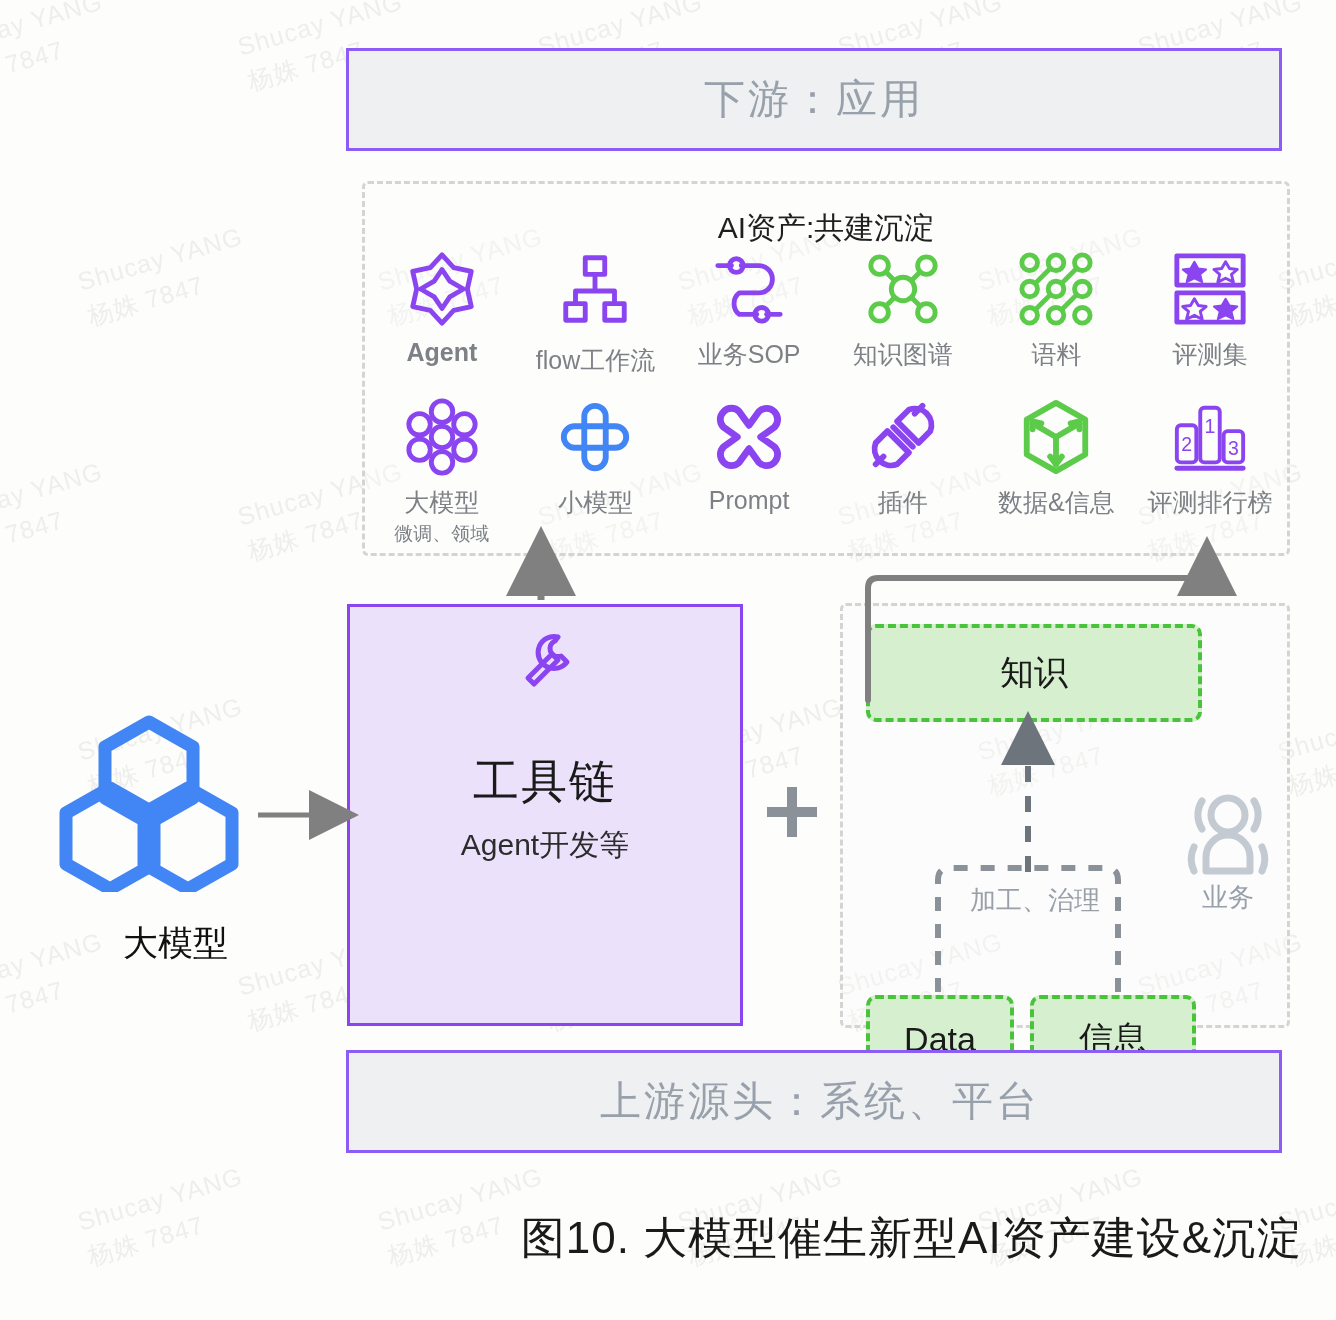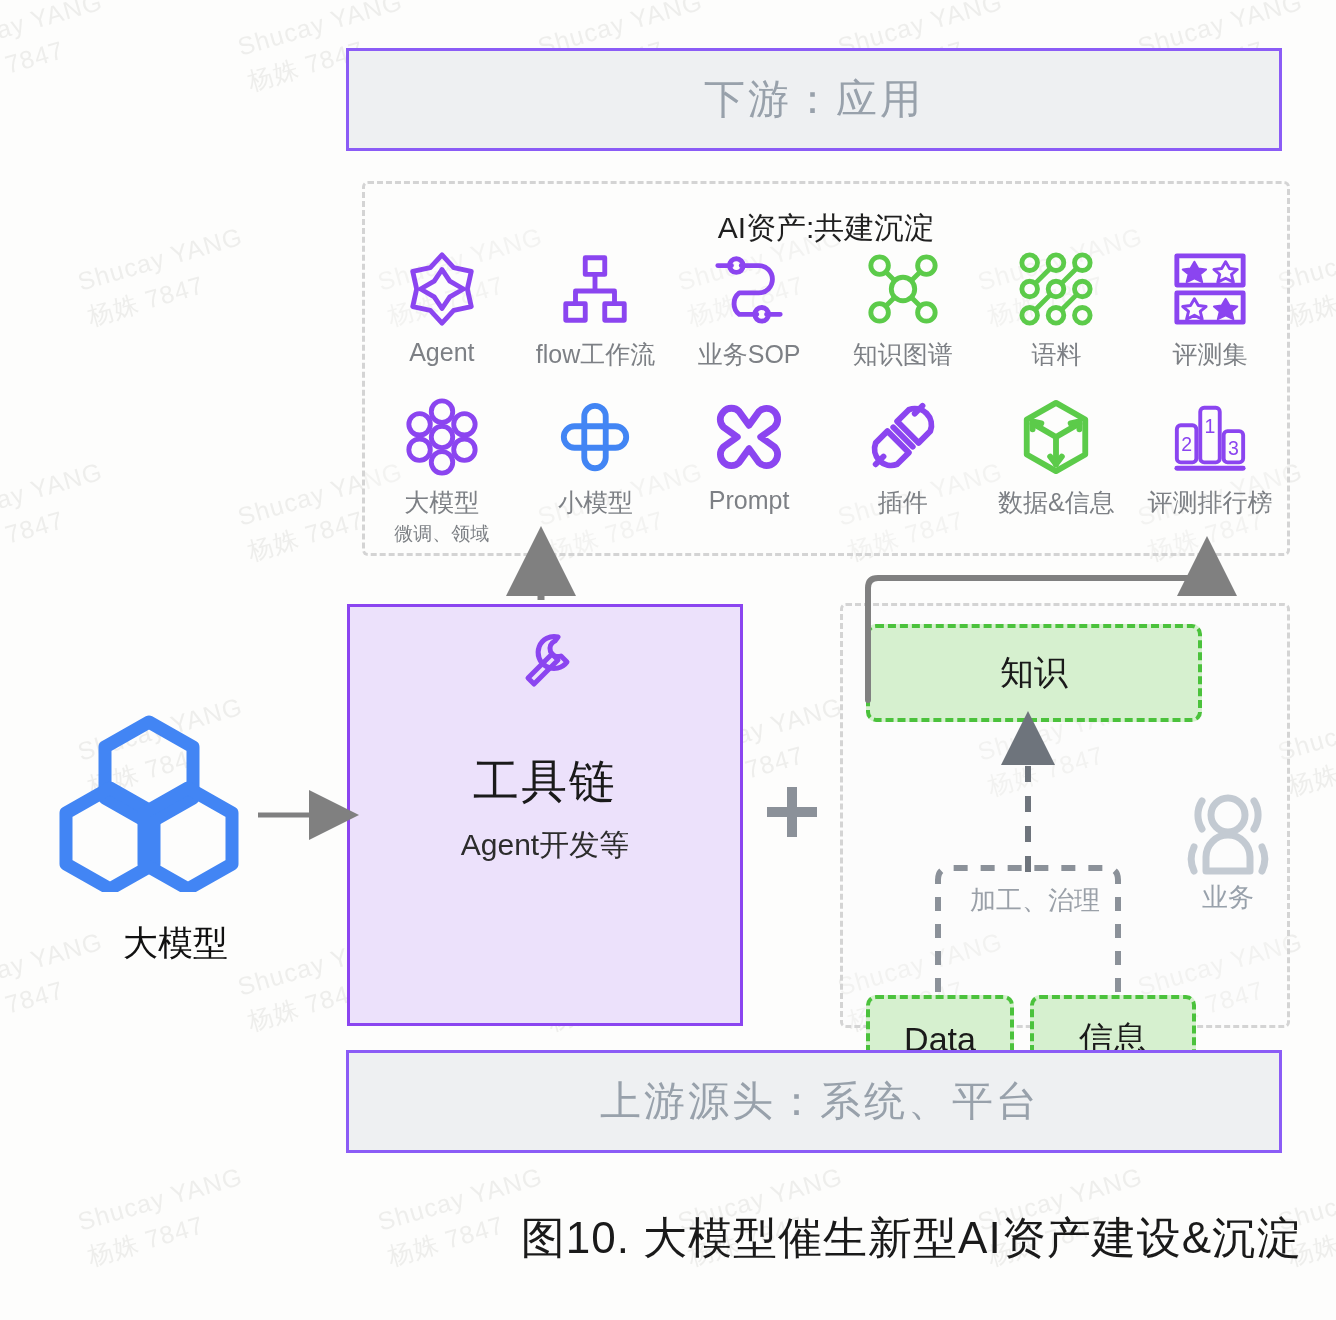--- a/index.html
+++ b/index.html
@@ -178,30 +178,30 @@
 杨姝 7847</div>
     </div>
 
   <div class="banner" style="left:346px; top:48px; width:936px; height:103px;">
     <span>下游：应用</span>
   </div>
 
   <div class="assets-panel">
     <div class="assets-title">AI资产:共建沉淀</div>
     <div class="icon-row" id="row1" style="top:62px;">
-        <div class="icon-cell" style="width: 16.6667%;">
+        <div class="icon-cell" style="width: 16.6667%; font-weight: bold;">
           <div class="icon-box">
             <svg width="78" height="78" viewBox="0 0 80 80" fill="none" stroke="#8b45f0" stroke-width="5" stroke-linejoin="round" stroke-linecap="round">
               <polygon points="40,5 52,18 70,22 66,40 70,58 52,62 40,75 28,62 10,58 14,40 10,22 28,18"></polygon>
                 <polygon points="40,20 48,32 62,40 48,48 40,60 32,48 18,40 32,32"></polygon>
             </svg>
           </div>
           <div class="icon-label">Agent</div>
         </div>
-        <div class="icon-cell" style="width: 16.6667%;">
+        <div class="icon-cell" style="width: 16.6667%; gap: 6px;">
           <div class="icon-box">
             <svg width="78" height="78" viewBox="0 0 80 80" fill="none" stroke="#8b45f0" stroke-width="5" stroke-linejoin="round" stroke-linecap="round">
               <rect x="30" y="8" width="20" height="17"></rect>
                 <rect x="10" y="55" width="20" height="17"></rect>
                 <rect x="50" y="55" width="20" height="17"></rect>
                 <path d="M40,25 L40,42 M20,55 L20,42 L60,42 L60,55"></path>
             </svg>
           </div>
           <div class="icon-label">flow工作流</div>
         </div>

